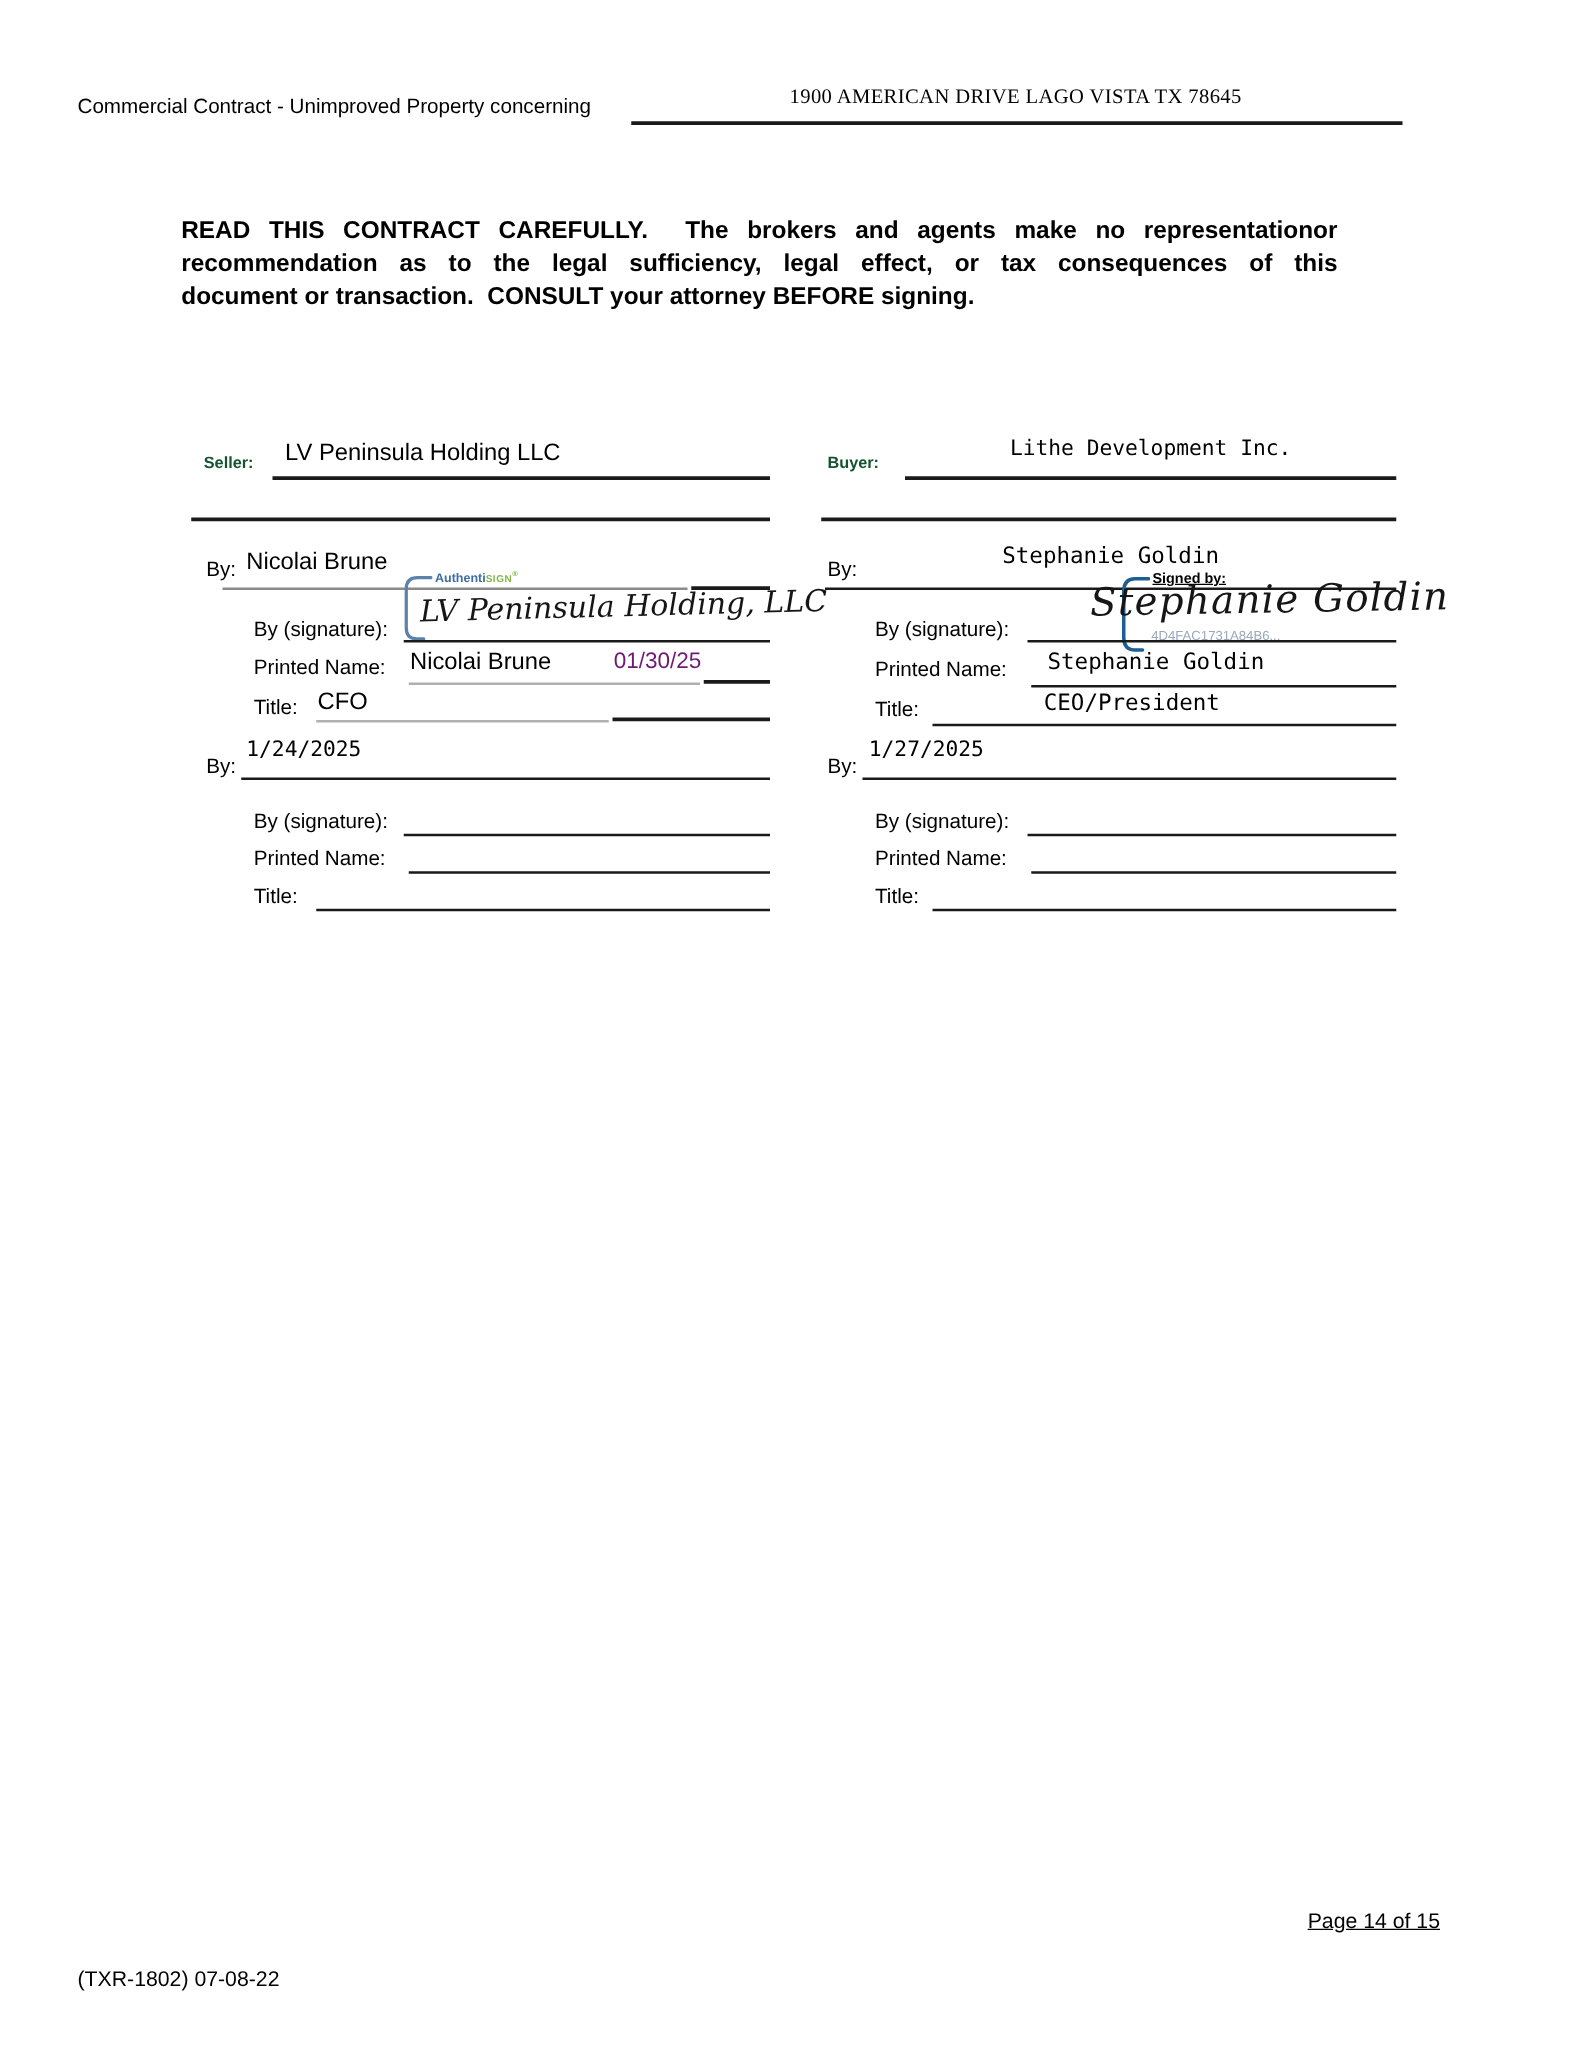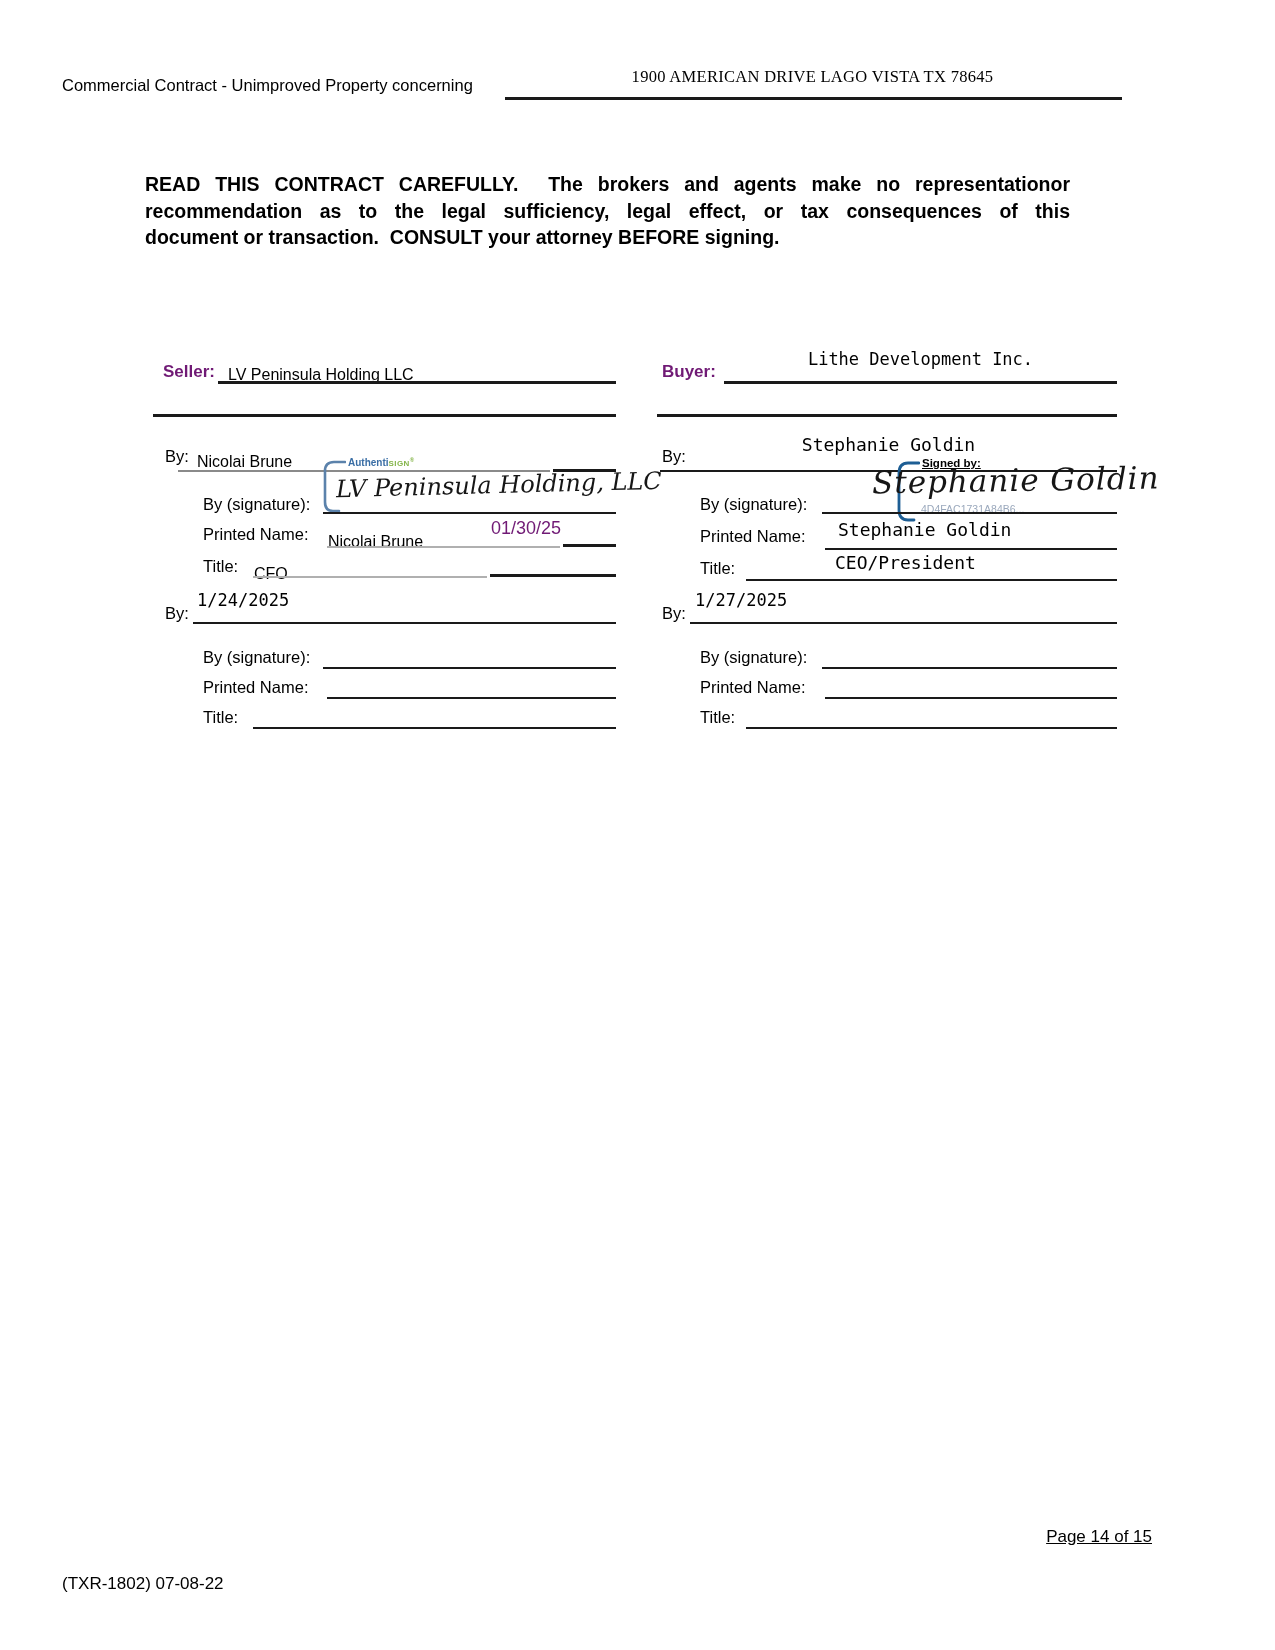--- a/index.html
+++ b/index.html
@@ -11,23 +11,23 @@
   .abs{position:absolute;}
   .hline{position:absolute;background:#1a1a1a;}
   
   .hdr-title{font-size:16.5px;color:#000;}
   .hdr-address{font-family:"Liberation Serif",serif;font-size:16.5px;letter-spacing:.3px;text-align:center;color:#000;}
   
   .warn{font-weight:bold;font-size:19.5px;line-height:26.5px;color:#000;}
   .warn-line{white-space:pre-wrap;text-align:justify;text-align-last:justify;}
   .warn-line.last{text-align-last:left;}
   
-  .party-lbl{font-weight:bold;font-size:17px;color:#701a75;}
+  .party-lbl{font-weight:bold;font-size:13px;color:#14532d;}
   .lbl{font-size:16.5px;color:#000;}
-  .val-sans{font-size:16px;color:#000;margin-top:14px;}
+  .val-sans{font-size:19px;color:#000;}
   .val-mono{font-family:"DejaVu Sans Mono",monospace;color:#000;}
   .date-sans{font-size:18px;color:#701a75;}
   .center{text-align:center;}
   
   .esign-logo{font-size:10px;font-weight:bold;white-space:nowrap;}
   .esign-logo .p1{color:var(--authenti-blue,#3a6ea5);}
   .esign-logo .p2{color:var(--sign-green,#85b54a);font-size:8px;letter-spacing:.4px;}
   .esign-logo .reg{color:var(--sign-green,#85b54a);font-size:6px;vertical-align:super;}
   .signedby-lbl{font-size:11.5px;font-weight:bold;color:#000;white-space:nowrap;text-decoration:underline;}
   .sig-script{font-family:"DejaVu Serif",serif;font-style:italic;color:#161616;white-space:nowrap;}

